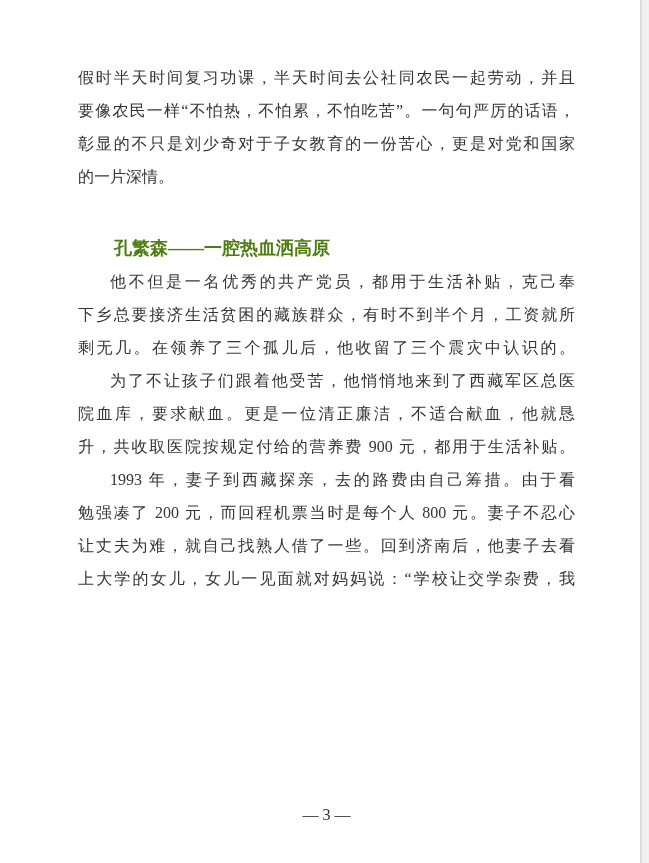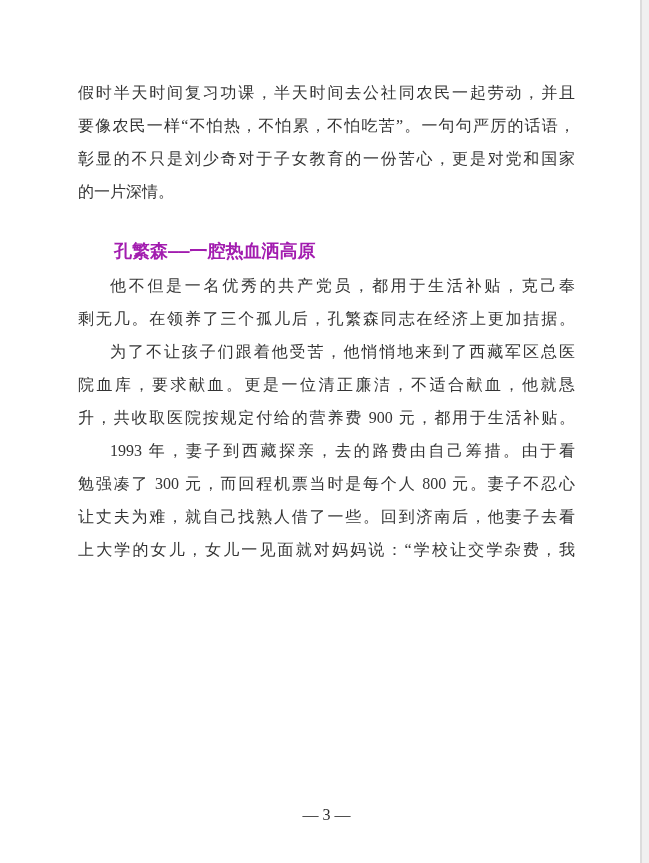--- a/index.html
+++ b/index.html
@@ -8,39 +8,38 @@
     width: 649px;
     height: 863px;
     background: #ffffff;
     overflow: hidden;
     font-family: "Liberation Serif", "DejaVu Serif", serif;
     color: #343434;
   }
   .textblock {
     position: absolute;
     left: 78px;
-    top: 76px;
+    top: 61px;
     width: 497px;
     font-size: 16px;
     line-height: 33px;
   }
   .ln {
     text-align: justify;
     text-justify: inter-character;
   }
   .ln.j { text-align-last: justify; }
   .ln.ind { text-indent: 2em; }
   .heading {
     font-weight: bold;
-    color: #a21caf;
+    color: #4d7c0f;
     text-indent: 2em;
-    margin-top: 28px;
+    margin-top: 39px;
     font-size: 18px;
     line-height: 33px;
-    font-family: Liberation Mono, monospace;
   }
   .footer {
     position: absolute;
     left: 78px;
     top: 806px;
     width: 497px;
     text-align: center;
     font-size: 16px;
     color: #2f2f2f;
   }
@@ -61,28 +60,29 @@
   <div class="textblock">
 
     <div class="ln j">假时半天时间复习功课，半天时间去公社同农民一起劳动，并且</div>
     <div class="ln j">要像农民一样“不怕热，不怕累，不怕吃苦”。一句句严厉的话语，</div>
     <div class="ln j">彰显的不只是刘少奇对于子女教育的一份苦心，更是对党和国家</div>
     <div class="ln">的一片深情。</div>
 
     <div class="heading">孔繁森——一腔热血洒高原</div>
 
     <div class="ln j ind">他不但是一名优秀的共产党员，都用于生活补贴，克己奉</div>
-    <div class="ln j">剩无几。在领养了三个孤儿后，孔繁森同志在经济上更加拮据。</div>
+    <div class="ln j">下乡总要接济生活贫困的藏族群众，有时不到半个月，工资就所</div>
+    <div class="ln j">剩无几。在领养了三个孤儿后，他收留了三个震灾中认识的。</div>
 
     <div class="ln j ind">为了不让孩子们跟着他受苦，他悄悄地来到了西藏军区总医</div>
     <div class="ln j">院血库，要求献血。更是一位清正廉洁，不适合献血，他就恳</div>
     <div class="ln j">升，共收取医院按规定付给的营养费 900 元，都用于生活补贴。</div>
 
     <div class="ln j ind">1993 年，妻子到西藏探亲，去的路费由自己筹措。由于看</div>
-    <div class="ln j">勉强凑了 300 元，而回程机票当时是每个人 800 元。妻子不忍心</div>
+    <div class="ln j">勉强凑了 200 元，而回程机票当时是每个人 800 元。妻子不忍心</div>
     <div class="ln j">让丈夫为难，就自己找熟人借了一些。回到济南后，他妻子去看</div>
     <div class="ln j">上大学的女儿，女儿一见面就对妈妈说：“学校让交学杂费，我</div>
 
   </div>
 
   <div class="footer">— 3 —</div>
 
   <div class="edge-strip"></div>
 </div>
 

